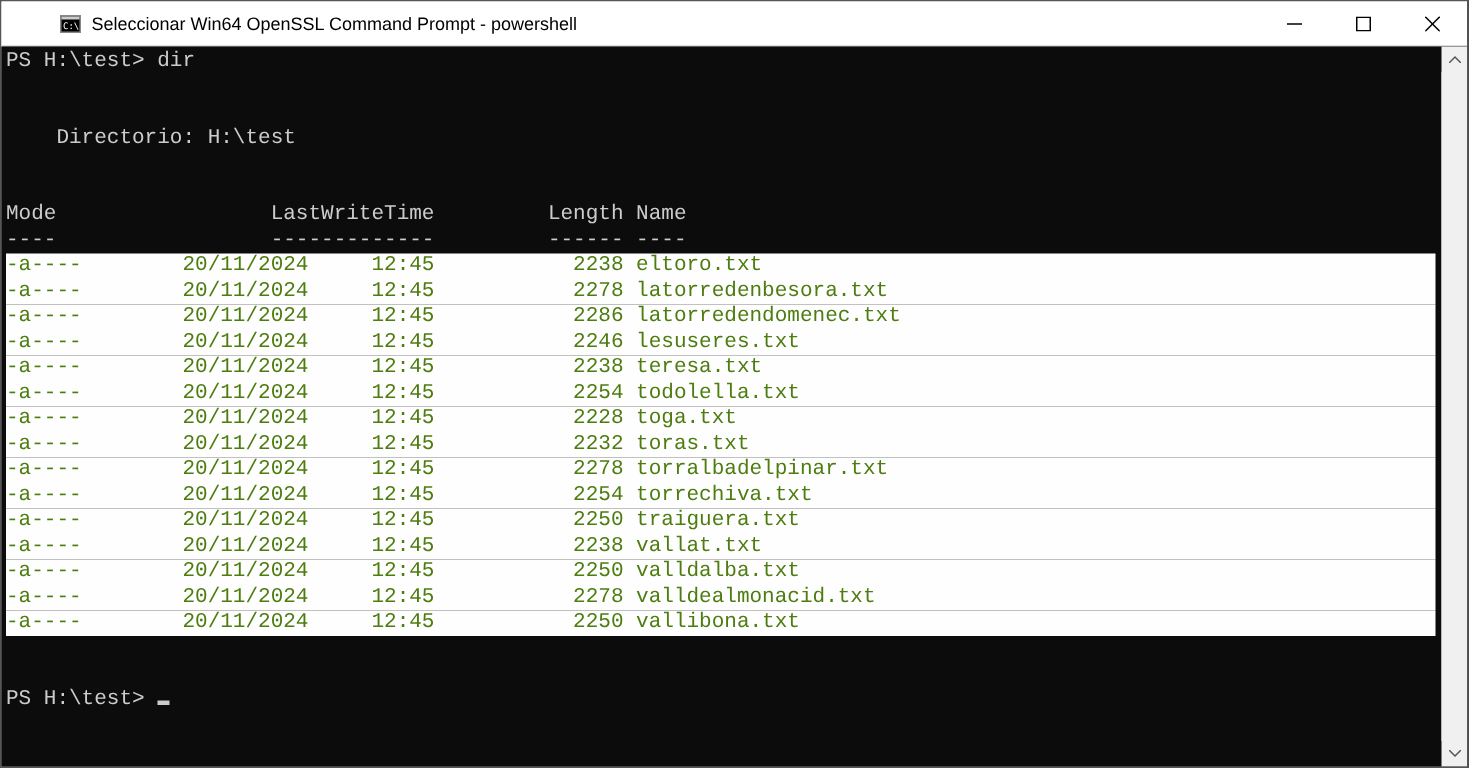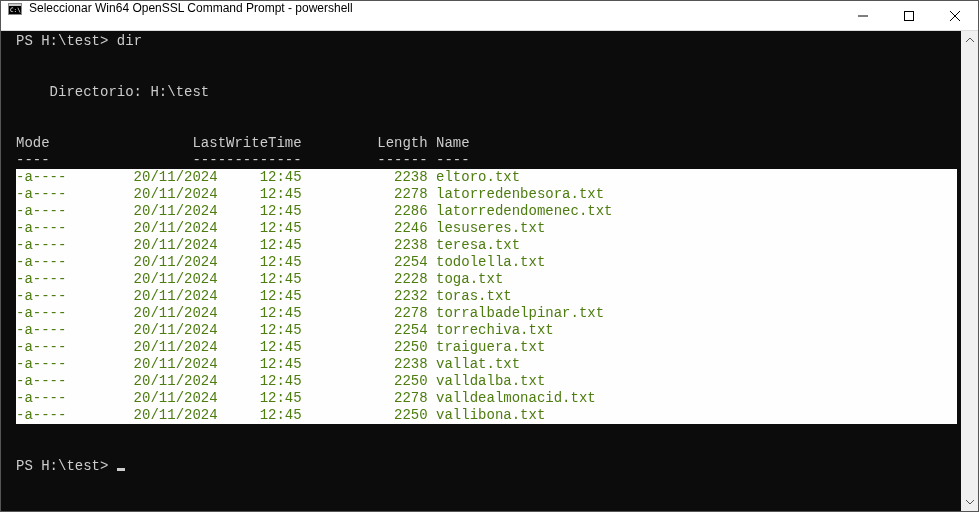--- a/index.html
+++ b/index.html
@@ -16,23 +16,24 @@
     height: 512px;
     background: #fff;
     border: 1px solid #555;
     display: flex;
     flex-direction: column;
   }
   .titlebar {
     height: 30px;
     background: #fff;
     display: flex;
-    align-items: flex-start;
+    align-items: center;
     border-bottom: 1px solid #ddd;
     flex-shrink: 0;
+    padding-left: 32px;
   }
   .titlebar-icon {
     width: 16px;
     height: 16px;
     margin: 0 6px;
     display: flex;
     align-items: center;
     justify-content: center;
   }
   .titlebar-title {
@@ -60,21 +61,21 @@
   .content-wrap {
     flex: 1;
     display: flex;
     background: #0c0c0c;
     overflow: hidden;
   }
   .terminal {
     flex: 1;
     background: #0c0c0c;
     color: #cccccc;
-    padding: 2px 4px 0 15px;
+    padding: 2px 4px 0 3px;
     white-space: pre;
     line-height: 17px;
     font-size: 14px;
     overflow: hidden;
   }
   .scrollbar {
     width: 17px;
     background: #f0f0f0;
     position: relative;
     display: flex;

